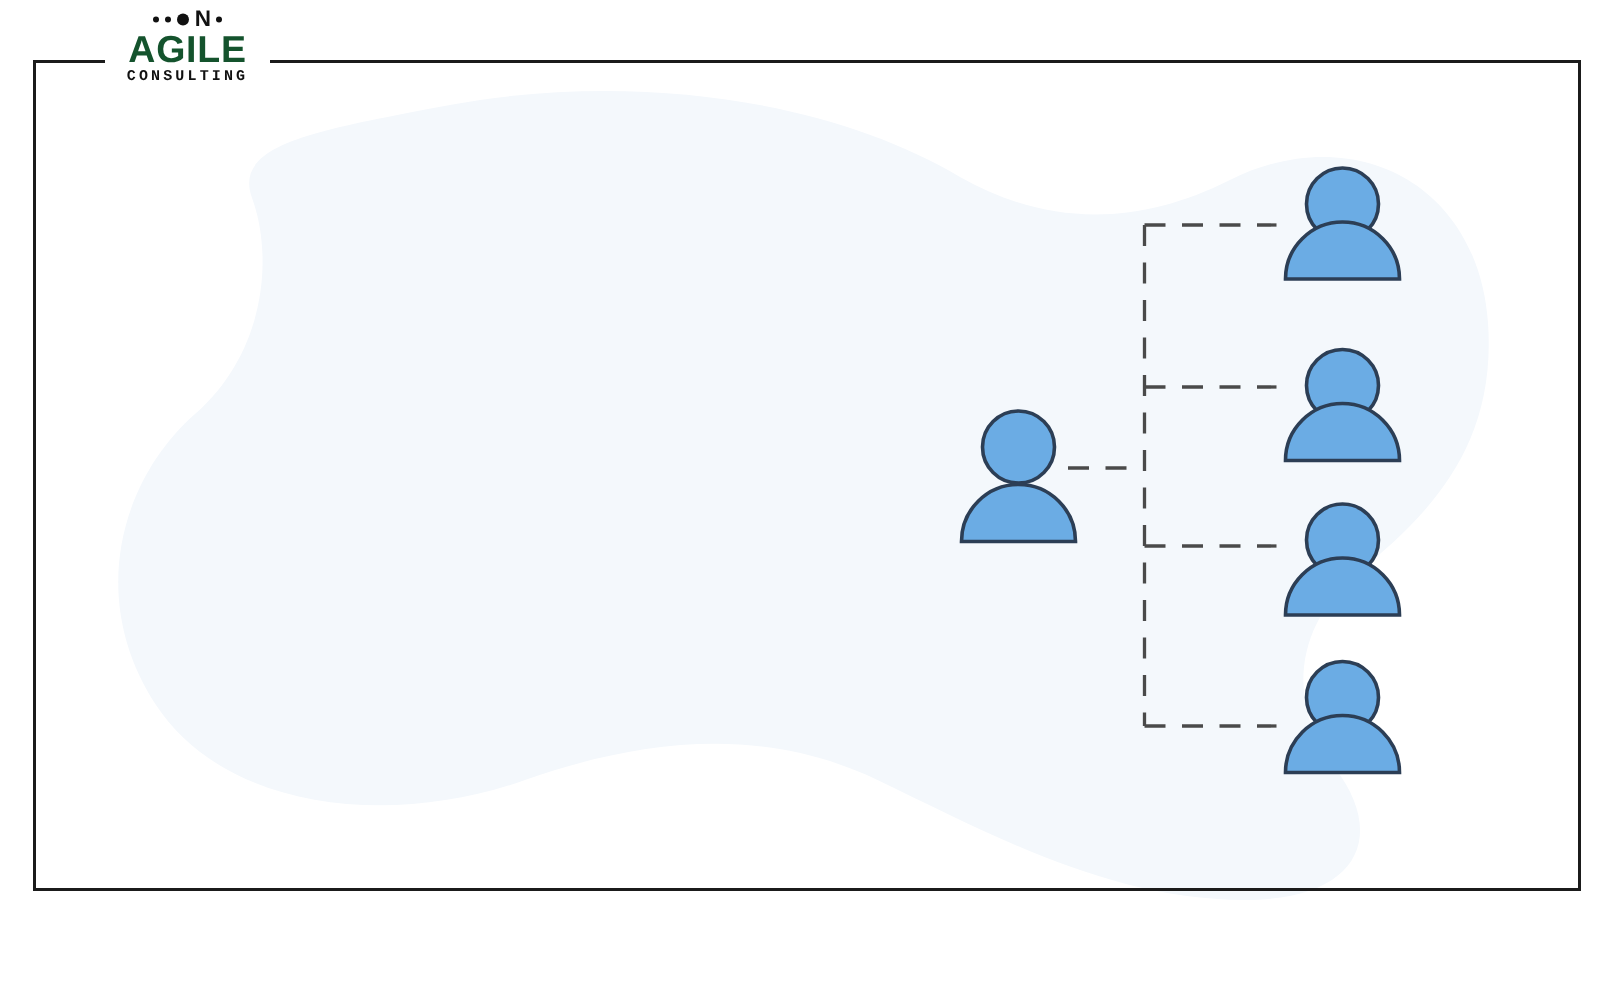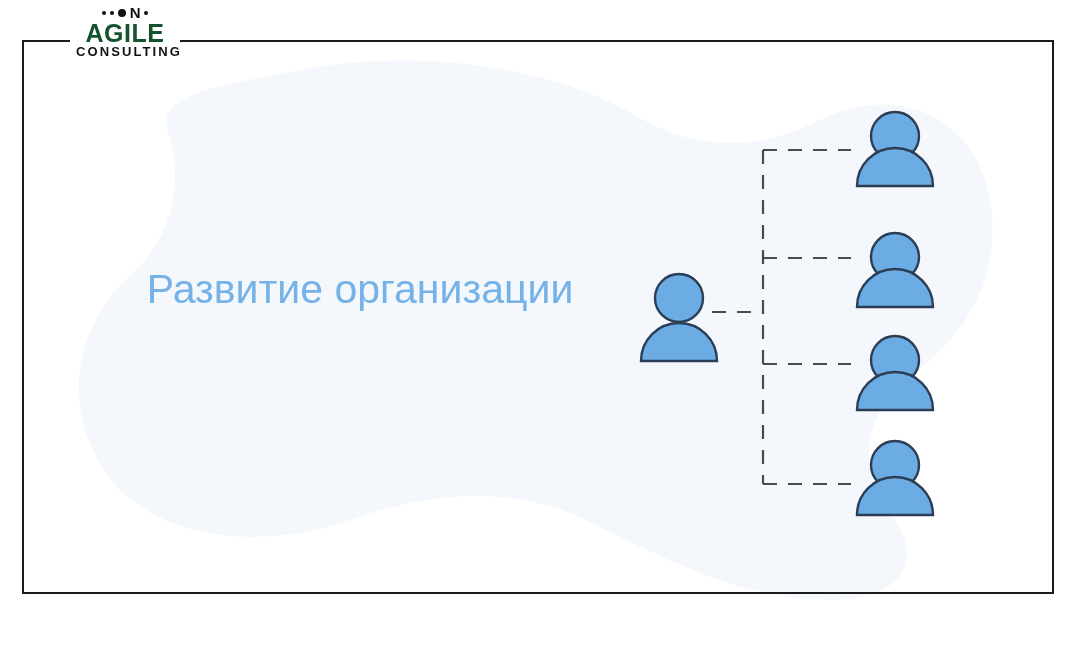--- a/index.html
+++ b/index.html
@@ -70,26 +70,26 @@
   }
   .logo-main {
     font-size: 25px;
     font-weight: bold;
     letter-spacing: 0.5px;
     color: #14532d;
     line-height: 24px;
     font-family: "Liberation Sans", sans-serif;
   }
   .logo-sub {
-    font-size: 13px;
+    font-size: 10px;
     font-weight: bold;
     letter-spacing: 2.1px;
     color: #111111;
     line-height: 14px;
-    font-family: Liberation Sans, sans-serif;
+    font-family: Liberation Mono, monospace;
   }
 
   
   .title-block {
     position: absolute;
     left: 60px;
     top: 262px;
     width: 600px;
     text-align: center;
     z-index: 4;
@@ -140,21 +140,20 @@
     <span class="d small"></span>
     <span class="d big"></span>
     <span class="n">N</span>
     <span class="d small"></span>
   </div>
   <div class="logo-main">AGILE</div>
   <div class="logo-sub">CONSULTING</div>
 </div>
 
 <div class="title-block">
-  <div class="title-line">Развитие организации</div>
 </div>
 
 <svg class="diagram" viewBox="0 0 1080 668" xmlns="http://www.w3.org/2000/svg">
 
   <g fill="none" stroke="#4a4a4a" stroke-width="2.2" stroke-dasharray="14 11" stroke-linecap="butt">
 
     <path d="M712 312 H763"></path>
 
     <path d="M763 150 V484"></path>
 

